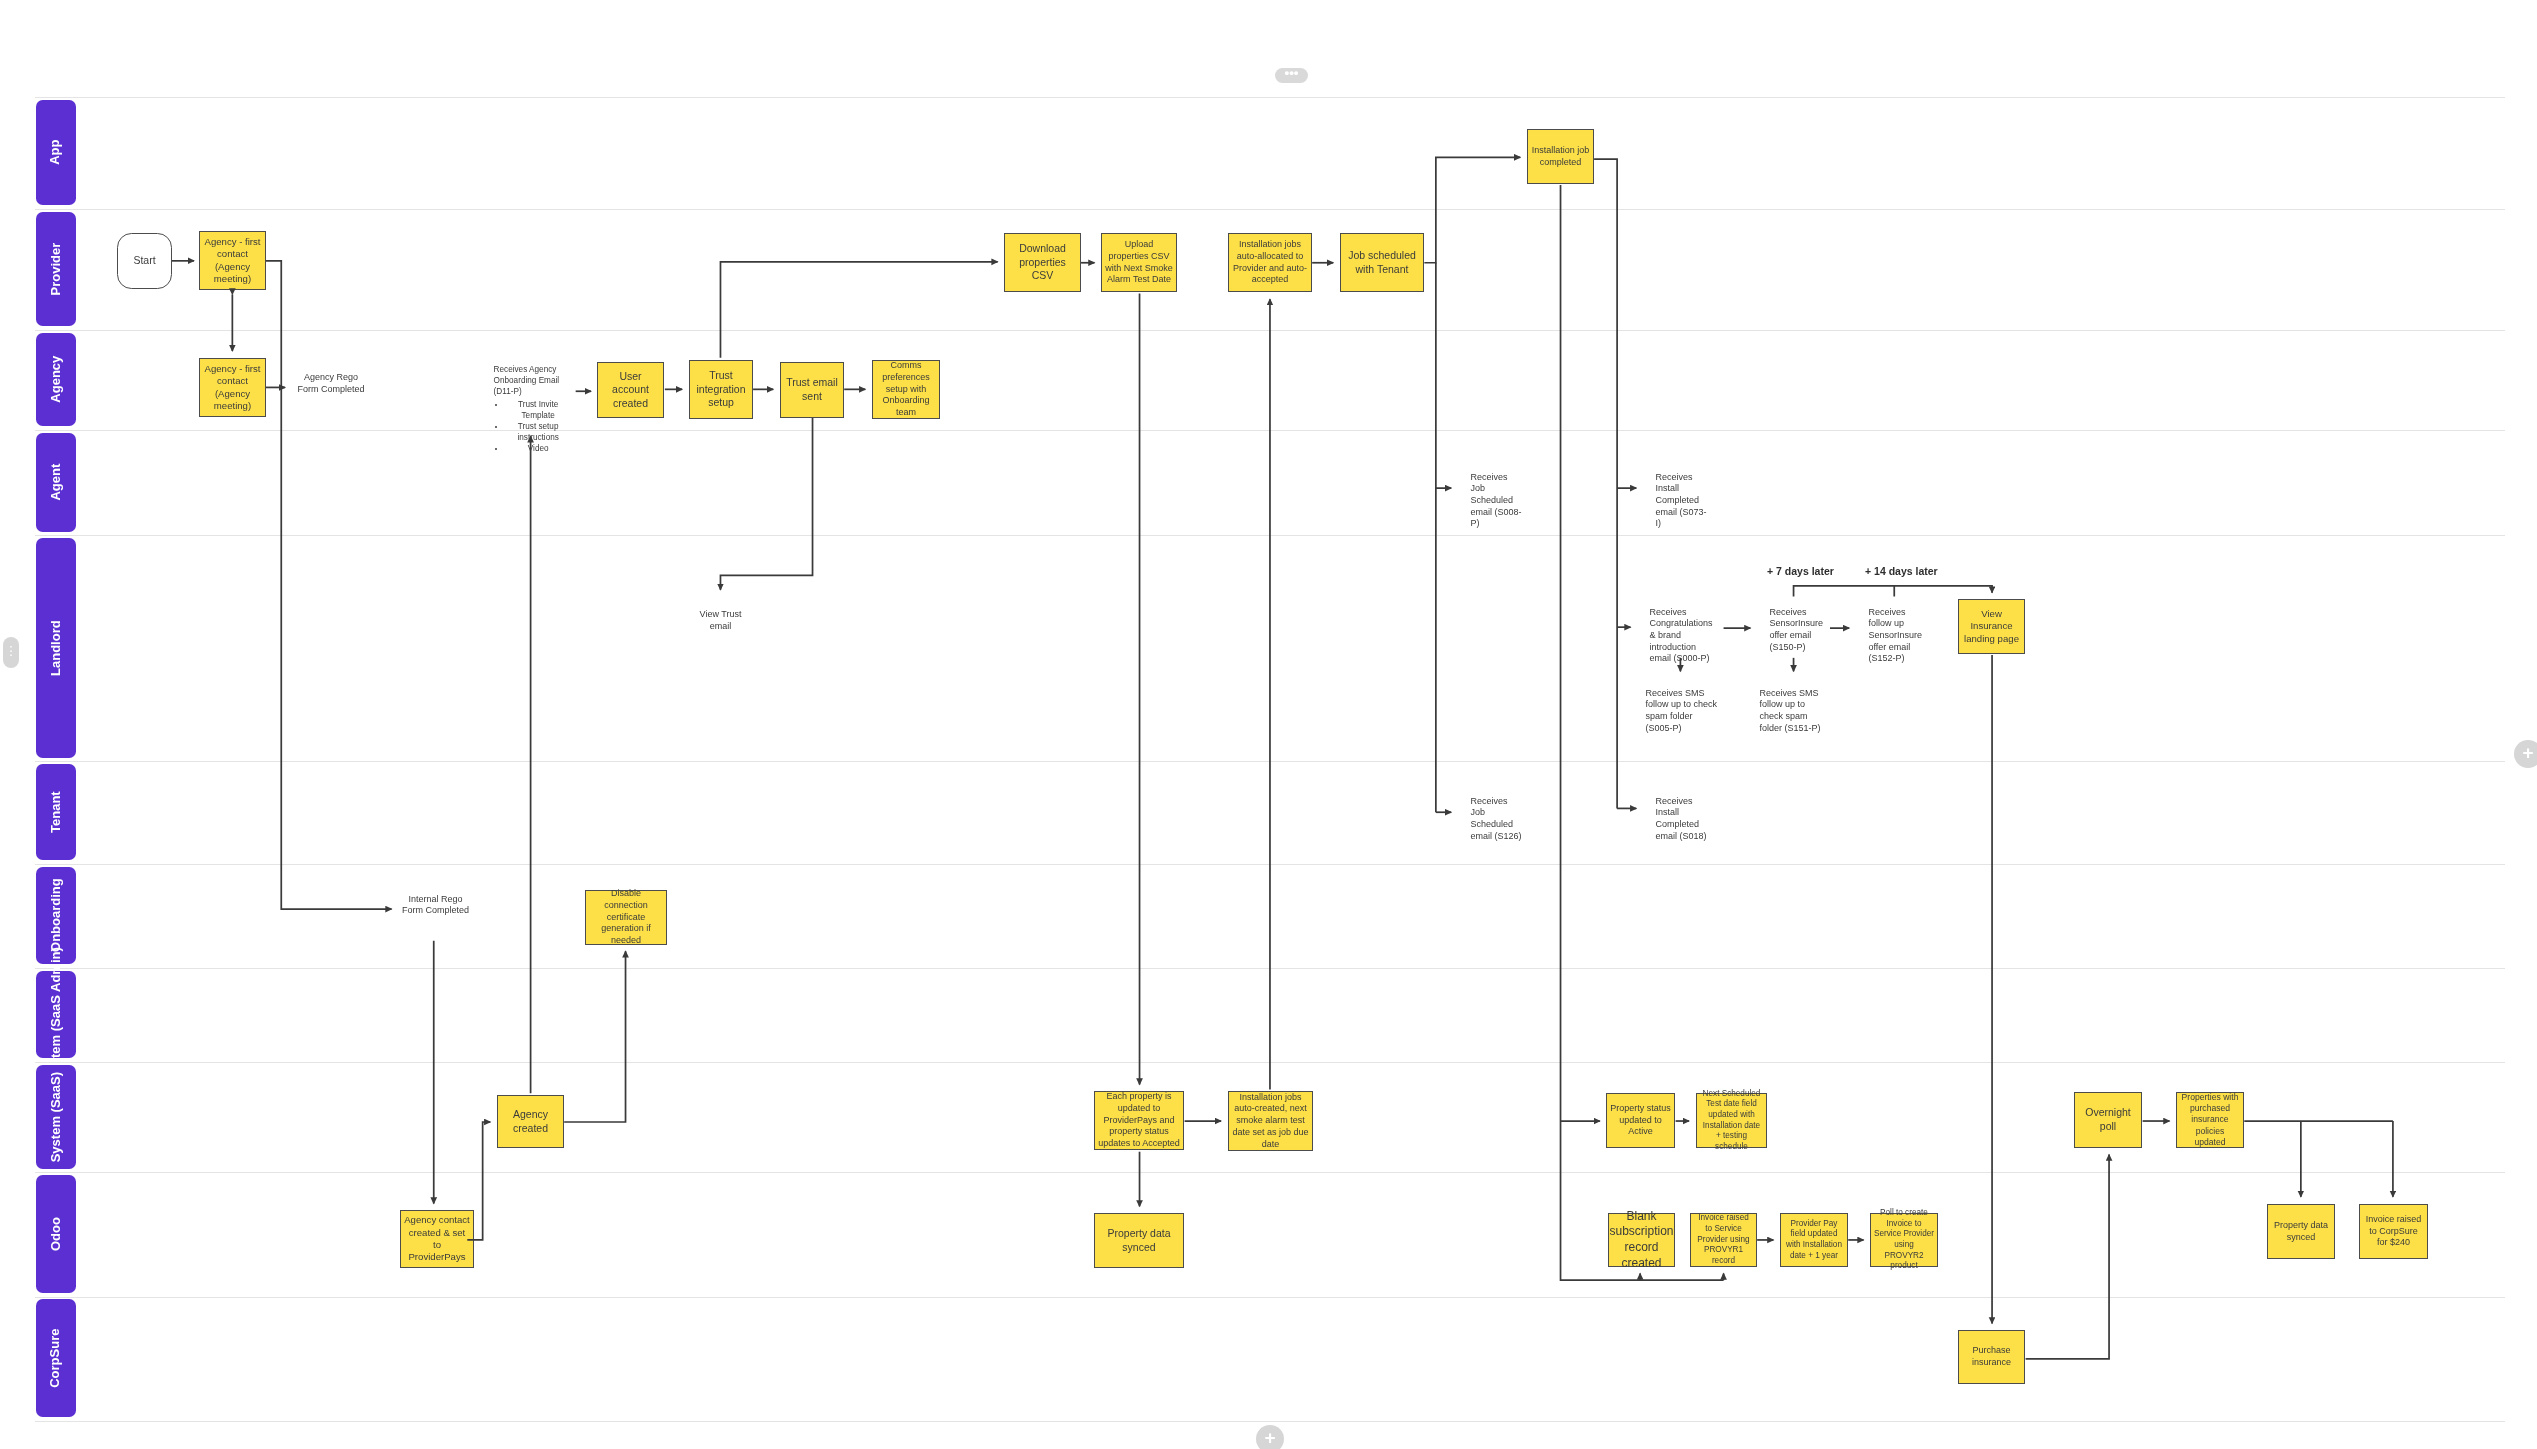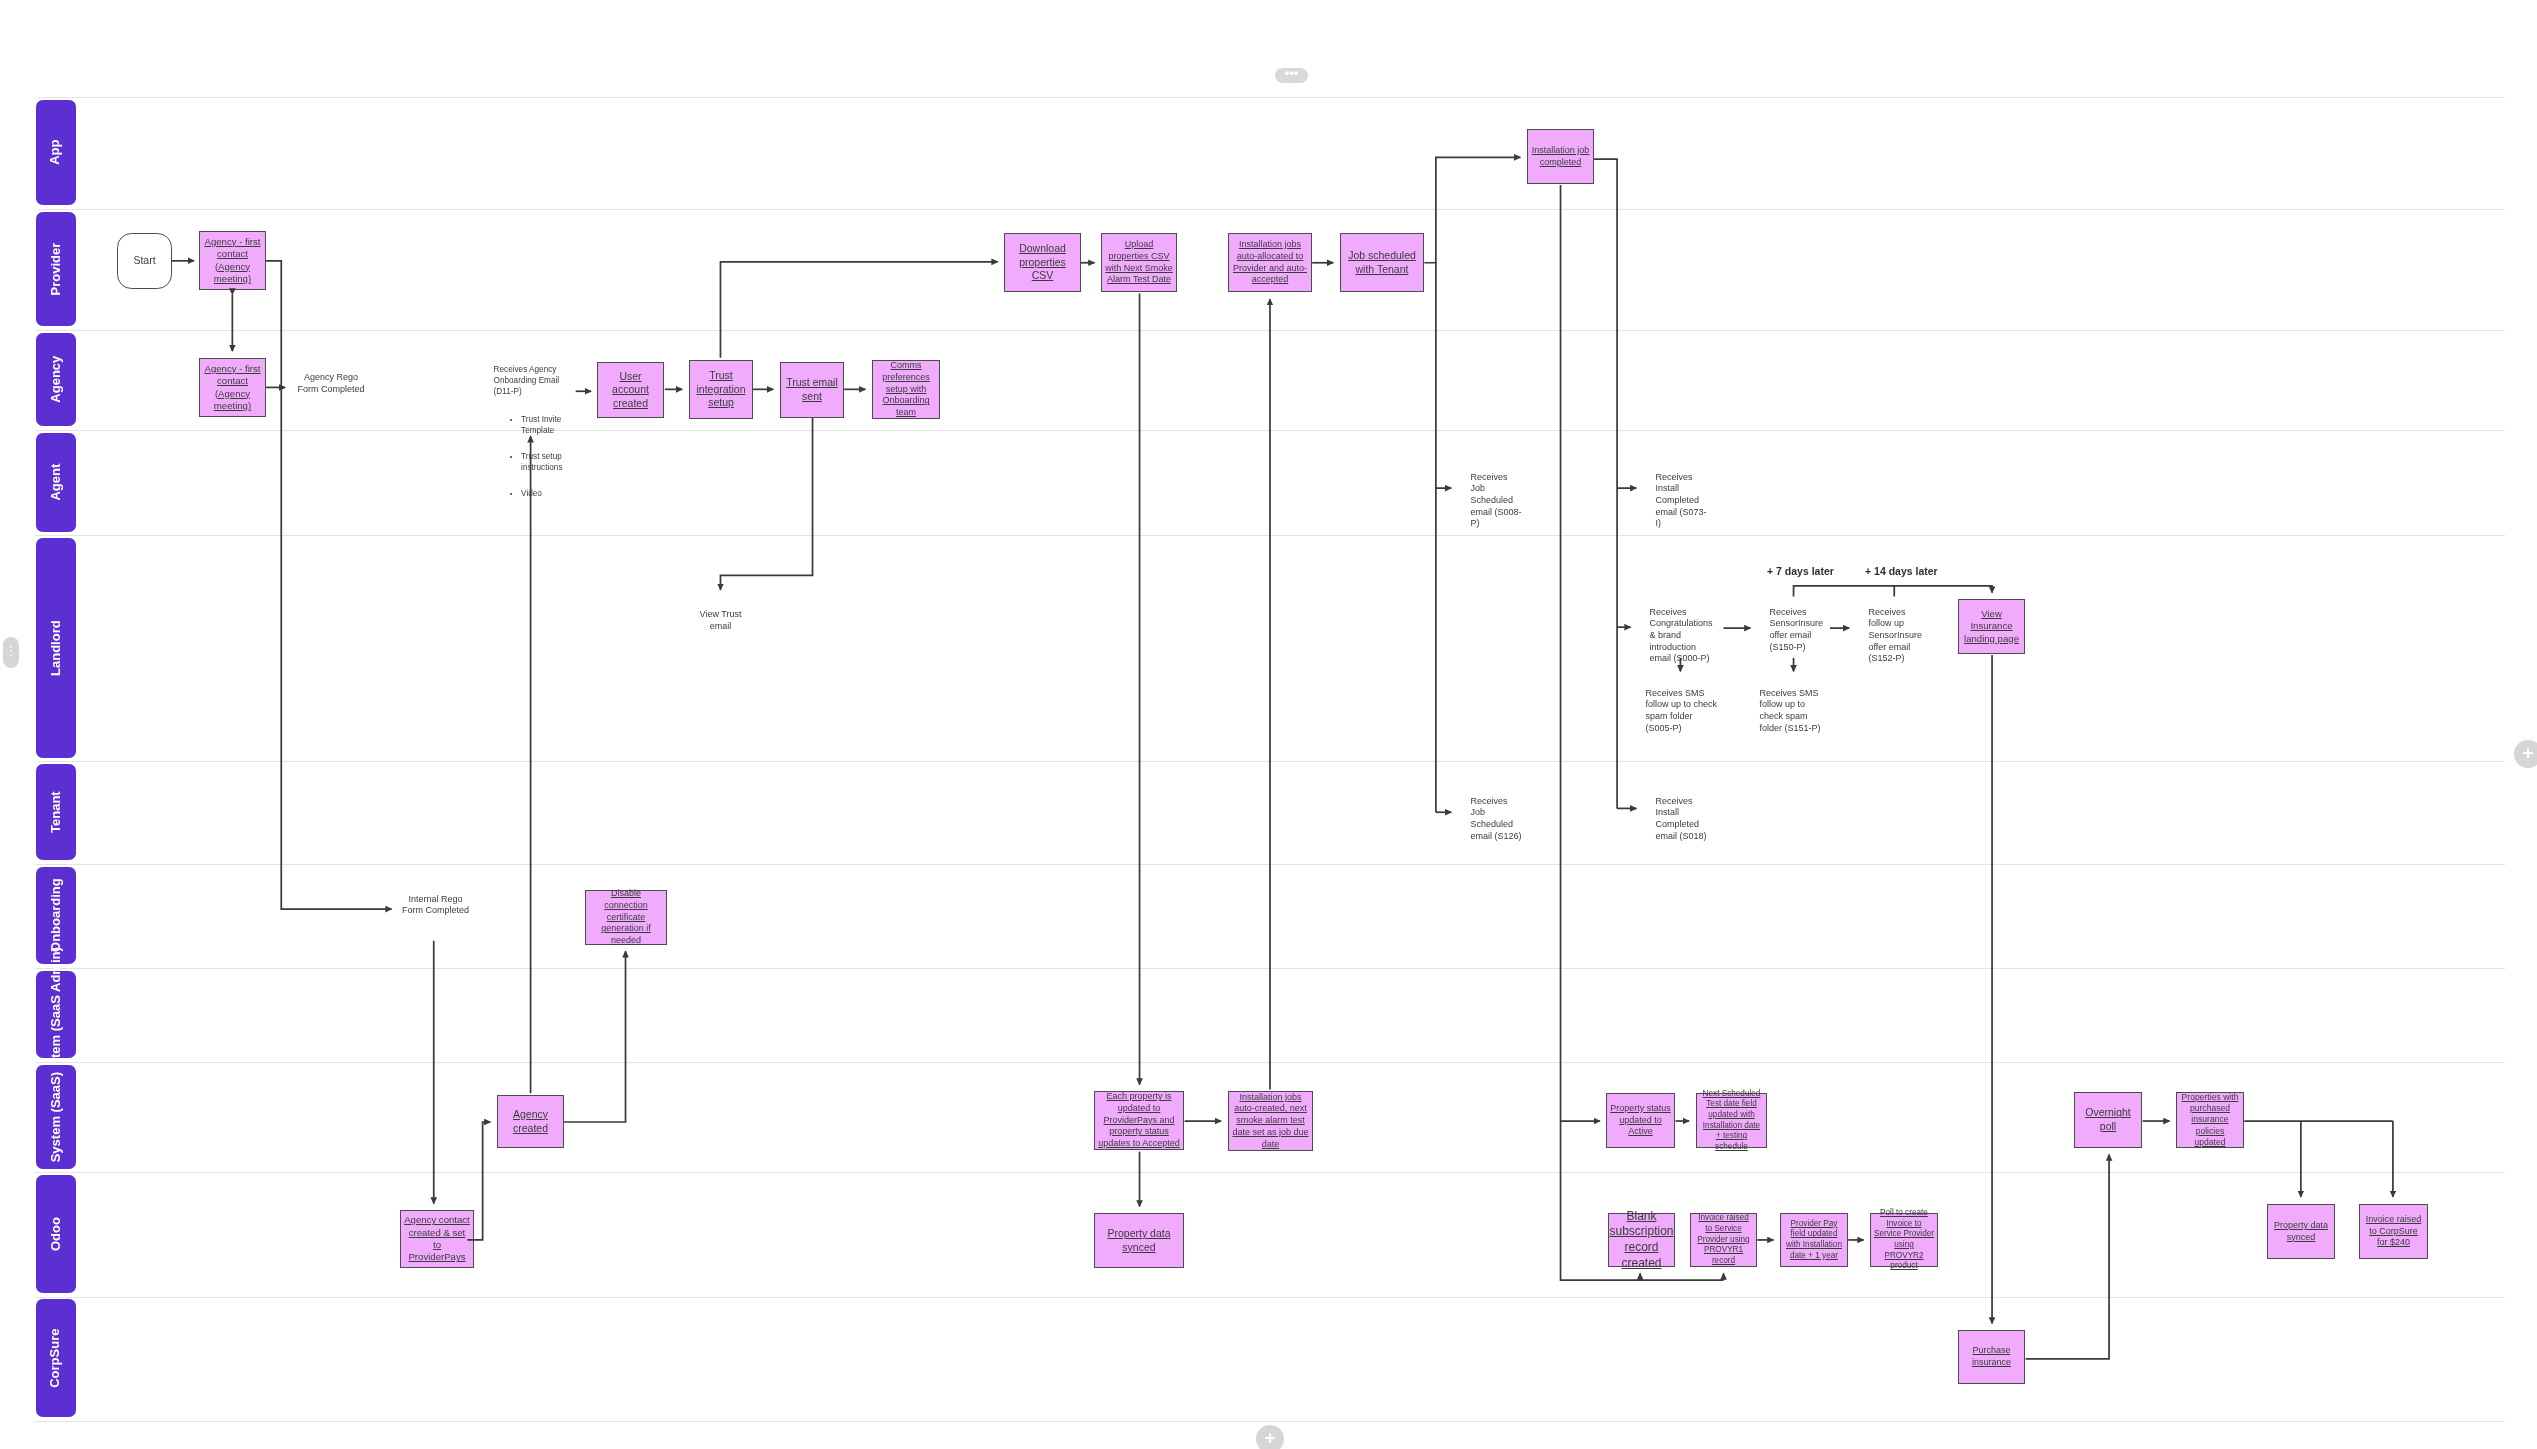--- a/index.html
+++ b/index.html
@@ -19,32 +19,32 @@
   .fab.bottom{left:1256px;top:1425px;}
   .fab.right{left:2514px;top:740px;}
   .lane-sep{position:absolute;left:35px;width:2470px;height:0;border-top:1px solid #e4e4e4;}
   .lane-label{position:absolute;left:36px;width:40px;background:#5b2fd1;border-radius:6.7px;
       display:flex;align-items:center;justify-content:center;}
   .lane-label span{transform:rotate(-90deg);white-space:nowrap;color:#ffffff;
       font-weight:bold;font-size:13px;text-align:center;line-height:1.1;}
   .node{position:absolute;box-sizing:border-box;display:flex;align-items:center;
       justify-content:center;text-align:center;color:#3b3b3b;font-size:10.5px;line-height:1.3;
       cursor:pointer;}
-  .node.rect{background:#f0abfc;border:1.6px solid #4c4c4c;text-decoration:underline;}
+  .node.rect{background:#fde047;border:1.6px solid #4c4c4c;}
   .node.start{background:#ffffff;border:1.6px solid #4c4c4c;border-radius:14.4px;}
   .node.doc,.node.doc-left{border:none;background:transparent;padding-bottom:11.5px;}
   .node.doc-left{justify-content:flex-start;align-items:flex-start;text-align:left;
       padding:7.7px 5.8px 13.4px 9.6px;}
   .node svg.docshape{position:absolute;inset:0;width:100%;height:100%;z-index:-1;}
   .node .txt{position:relative;z-index:1;padding:1.9px 2.9px;}
   .node.email-doc{flex-direction:column;align-items:flex-start;justify-content:flex-start;
       text-align:left;padding:6.7px 4.8px 13.4px 8.6px;font-size:8.2px;line-height:1.35;}
   .node.email-doc .etitle{font-weight:normal;position:relative;z-index:1;}
   .node.email-doc ul{margin:1.9px 0 0 0;padding-left:12.5px;position:relative;z-index:1;}
-  .node.email-doc li{margin:15px;padding:0;}
+  .node.email-doc li{margin:0;padding:0;text-align:center;}
   .annot{position:absolute;font-size:10.5px;font-weight:bold;color:#2e2e2e;white-space:nowrap;}
   svg.wires{position:absolute;inset:0;pointer-events:none;}
 </style>
 </head>
 <body>
 
 <div class="canvas">
 
   <div class="more-pill">•••</div>
   <div class="side-handle">⋮</div>

